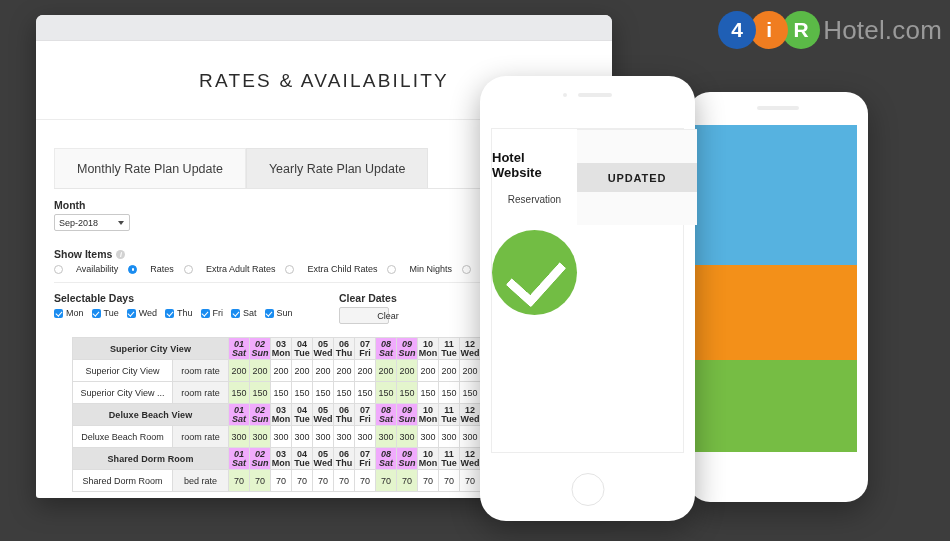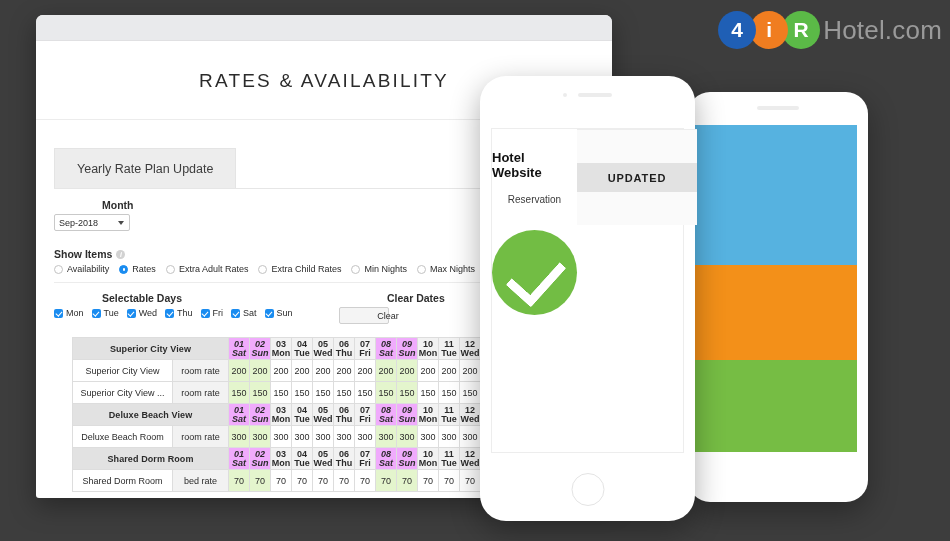--- a/index.html
+++ b/index.html
@@ -106,21 +106,20 @@
   }
 
   
   #form-area { padding: 10px 0 0 18px; }
 
   .field-label {
     font-size: 10.5px;
     color: #2e2e2e;
     font-weight: bold;
     margin-bottom: 3px;
-    margin-left: 48px;
   }
 
   #month-select {
     width: 76px;
     height: 17px;
     border: 1px solid #c9c9c9;
     border-radius: 2px;
     background: #ffffff;
     display: flex;
     align-items: center;
@@ -160,21 +159,21 @@
   #radio-row {
     display: flex;
     align-items: center;
     gap: 10px;
     margin-top: 4px;
     white-space: nowrap;
   }
   .radio-item {
     display: flex;
     align-items: center;
-    gap: 4px;
+    gap: 13px;
     font-size: 9px;
     color: #2b2b2b;
     cursor: pointer;
   }
   .radio-dot {
     width: 9px; height: 9px;
     border-radius: 50%;
     border: 1px solid #c2c2c2;
     background: #ffffff;
     flex: none;
@@ -455,20 +454,21 @@
 </div>
 
 <div id="laptop">
 
   <div id="laptop-chrome"></div>
 
   <div id="page-title">RATES &amp; AVAILABILITY</div>
   <div id="panel-top-rule"></div>
 
   <div id="tabs">
+    <div class="tab active">Monthly Rate Plan Update</div>
     <div class="tab inactive">Yearly Rate Plan Update</div>
   </div>
 
   <div id="form-area">
 
     <div class="field-label">Month</div>
     <div id="month-select">
       <span>Sep-2018</span>
       <span id="month-caret"></span>
     </div>

